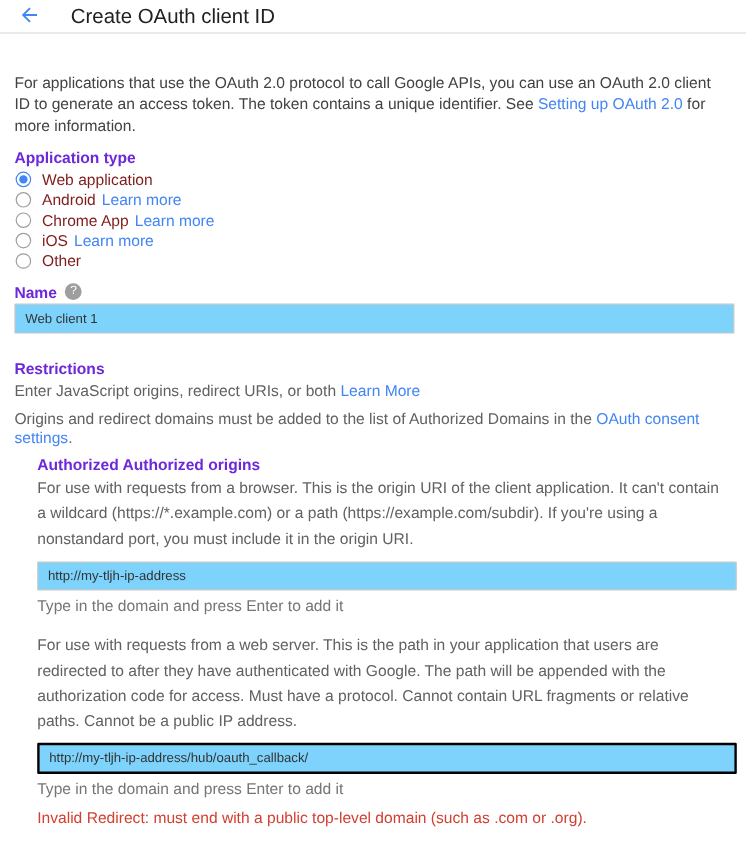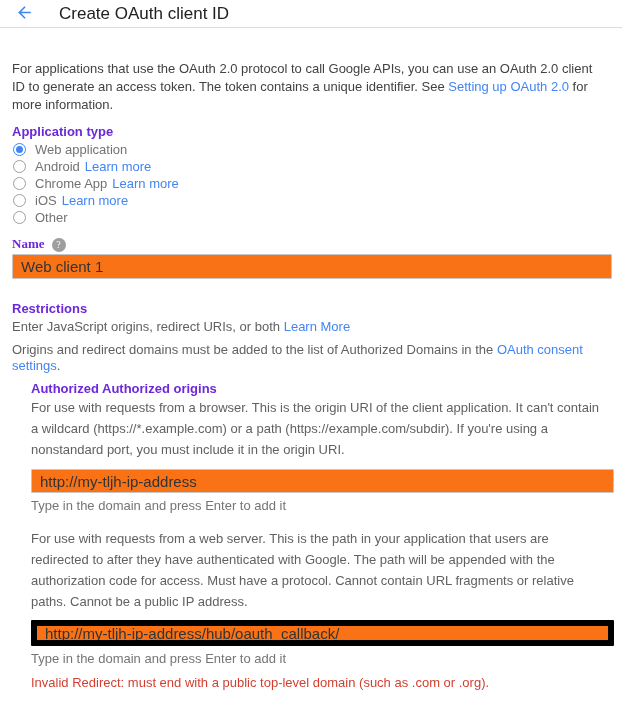--- a/index.html
+++ b/index.html
@@ -58,69 +58,69 @@
   }
   .radio.selected { border-color: #4285f4; }
   .radio.selected::after {
     content: "";
     position: absolute;
     left: 2px; top: 2px;
     width: 7px; height: 7px;
     border-radius: 50%;
     background: #4285f4;
   }
-  .radio-label { color: #737373; }
+  .radio-label { color: #7f1d1d; }
   .radio-row a.link { margin-left: 5px; }
   
   .name-block { margin-top: 10px; margin-left: 2px; }
-  .name-label-row { display: flex; align-items: flex-end; font-family: Liberation Serif, serif; }
+  .name-label-row { display: flex; align-items: flex-start; }
   .help-icon {
     display: inline-block;
     width: 14px; height: 14px;
     margin-left: 7px;
     border-radius: 50%;
     background: #9e9e9e;
     color: #ffffff;
     font-size: 10px; line-height: 14px;
     text-align: center;
     cursor: pointer;
   }
   .text-input {
     display: block;
     width: 100%;
     height: 25px;
     margin-top: 2px;
     border: 1px solid #c6c6c6;
     border-radius: 1px;
     padding: 0 8px;
     font-family: "Liberation Sans", sans-serif;
-    font-size: 15px;
+    font-size: 11px;
     color: #333333;
-    background: #f97316;
+    background: #7dd3fc;
   }
   .name-block .text-input { width: 600px; }
   
   .restrictions { margin-top: 22px; margin-left: 2px; }
   .restrictions-line1 { margin-top: 3px; color: #616161; line-height: 16px; }
   .restrictions-line2 { margin-top: 7px; color: #616161; line-height: 16px; }
   
   .subsection { margin-left: 19px; margin-right: 0; }
   .subsection.origins { margin-top: 7px; }
   .subsection.redirect { margin-top: 14px; }
   .sub-desc {
     color: #616161;
     line-height: 21px;
     margin-top: 1px;
     width: 575px;
   }
   .subsection .text-input { width: 583px; margin-top: 9px; height: 24px; }
   .subsection.redirect .text-input {
     height: 26px;
     margin-top: 8px;
-    border: 6px solid #000000;
+    border: 2px solid #000000;
   }
   .helper-text { color: #757575; margin-top: 5px; line-height: 16px; }
   .error-label { color: #d23f31; font-weight: bold; }
   .error-line { color: #d23f31; line-height: 18px; }
   .error-line.first { margin-top: 7px; }
 </style>
 </head>
 <body>
 
 <div class="header">

